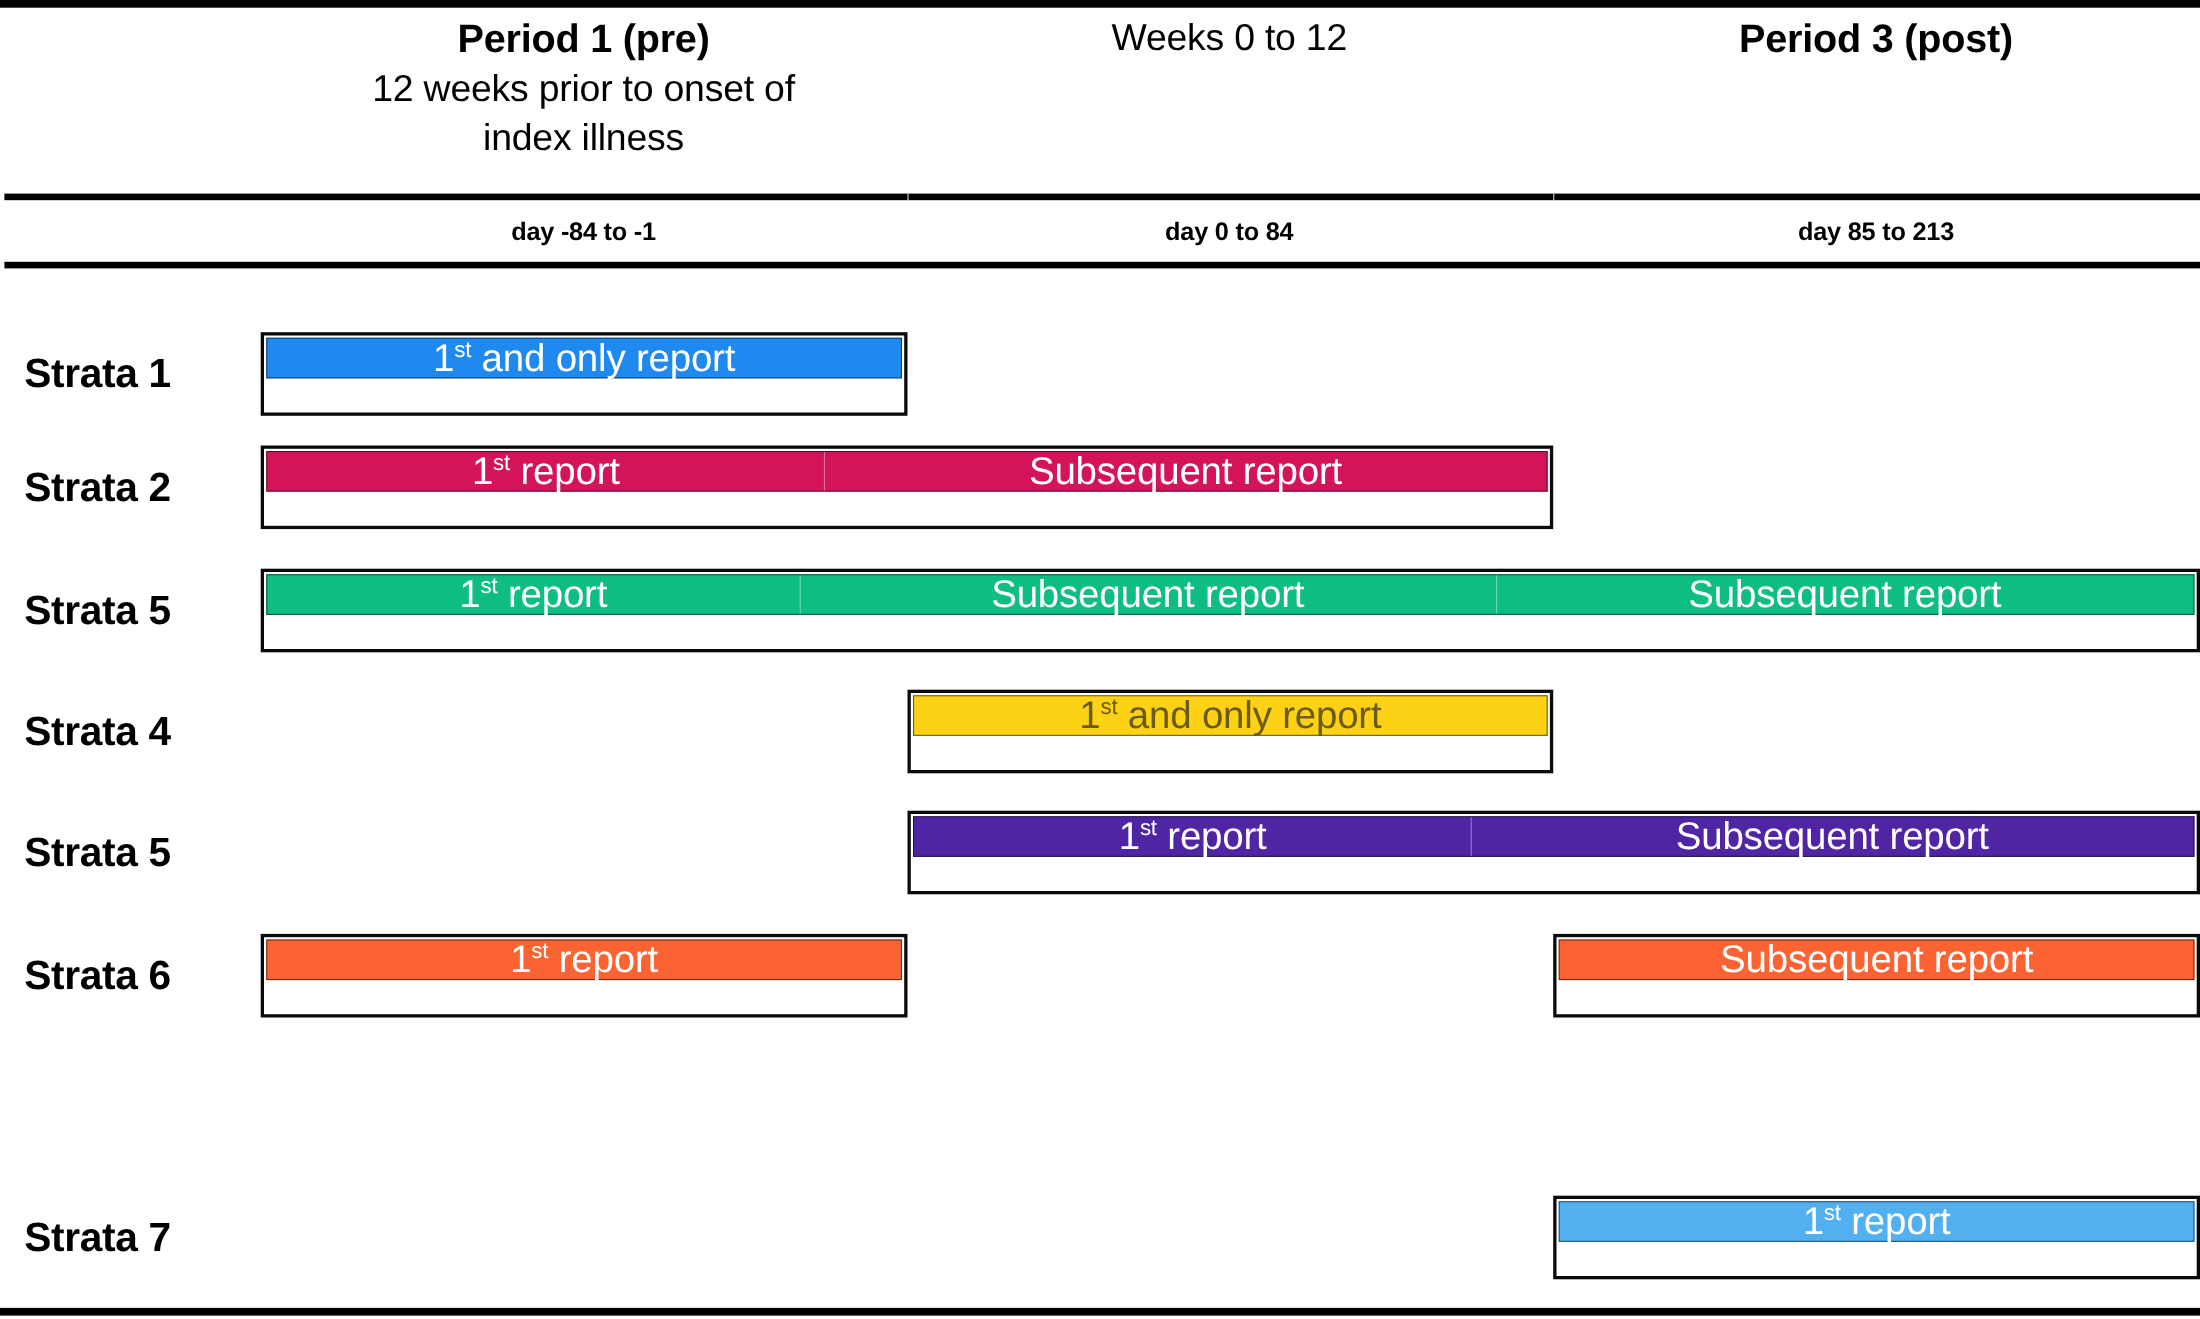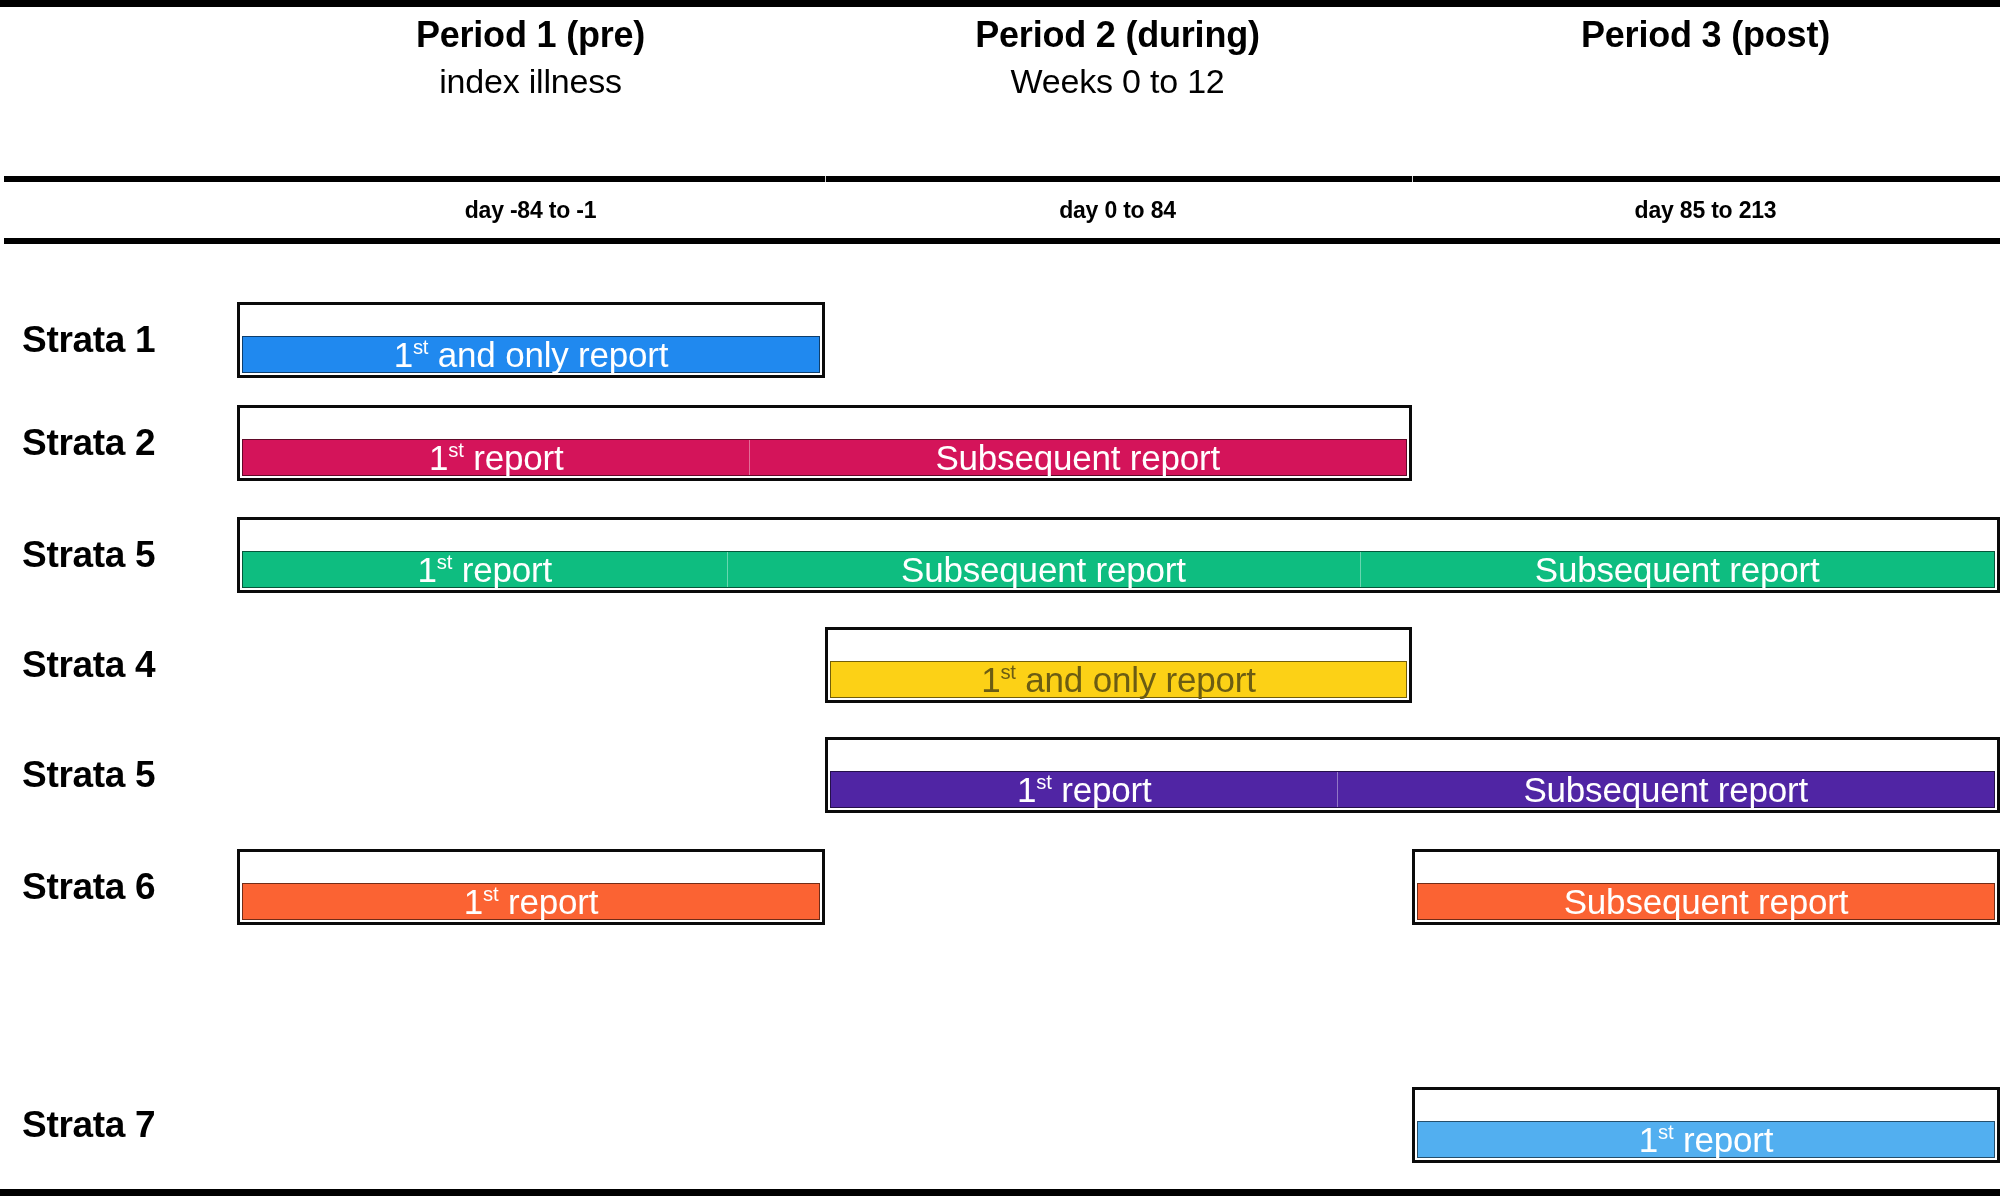--- a/index.html
+++ b/index.html
@@ -109,21 +109,21 @@
   
   .bar {
     position: absolute;
     top: 50%;
     transform: translateY(-50%);
     height: 76px;
     border: 3px solid #0a0a0a;
     background: #ffffff;
     padding: 2px;
     display: flex;
-    align-items: flex-end;
+    align-items: flex-start;
   }
   .bar-inner {
     flex: 1 1 auto;
     display: flex;
     align-items: stretch;
     border: 1px solid rgba(0,0,0,0.55);
   }
   .seg {
     flex: 1 1 auto;
     display: flex;
@@ -162,25 +162,25 @@
   <div class="hrule bottom"></div>
 
   <div class="vsep" style="left:825px; top:176px; height:6px;"></div>
   <div class="vsep" style="left:1412px; top:176px; height:6px;"></div>
 
   <div class="header-row">
     <div class="spacer"></div>
 
     <div class="header-cell">
       <span class="hc-title">Period 1 (pre)</span>
+      <span class="hc-sub">12 weeks prior to onset of</span>
       <span class="hc-sub">index illness</span>
     </div>
 
     <div class="header-cell">
-      <span class="hc-title">Period 2 (during)</span>
       <span class="hc-sub">Weeks 0 to 12</span>
     </div>
 
     <div class="header-cell">
       <span class="hc-title">Period 3 (post)</span>
     </div>
   </div>
 
   <div class="day-row">
     <div class="spacer"></div>

